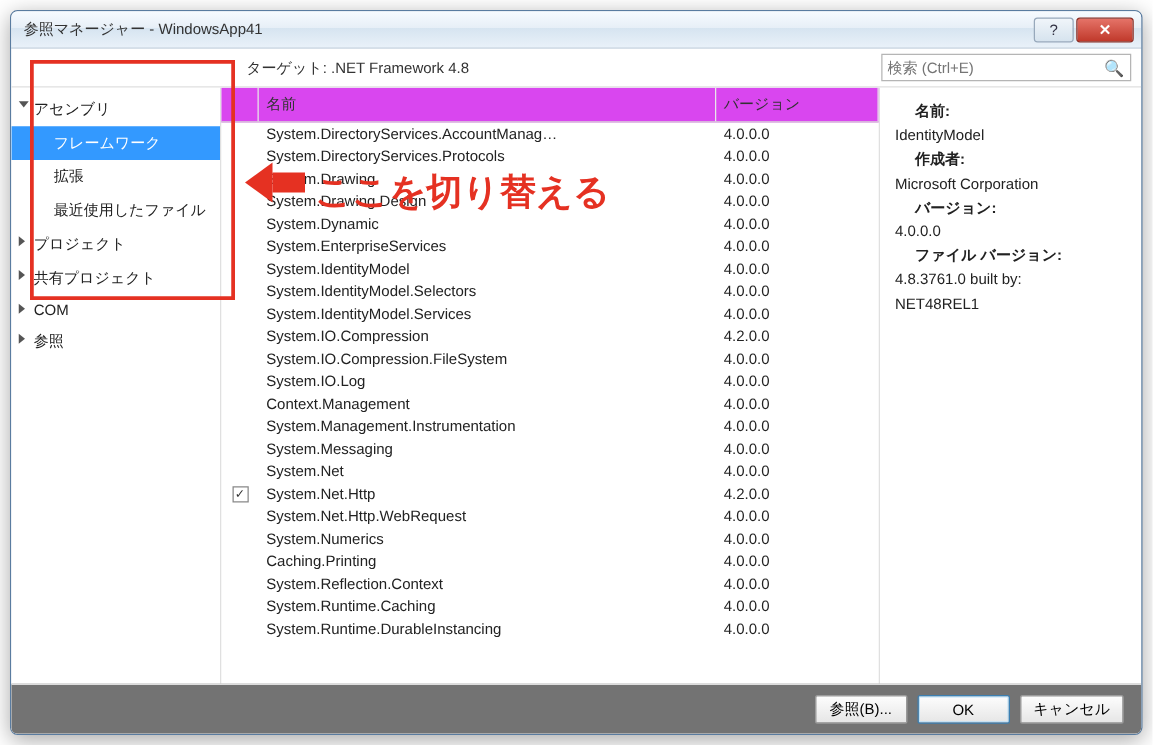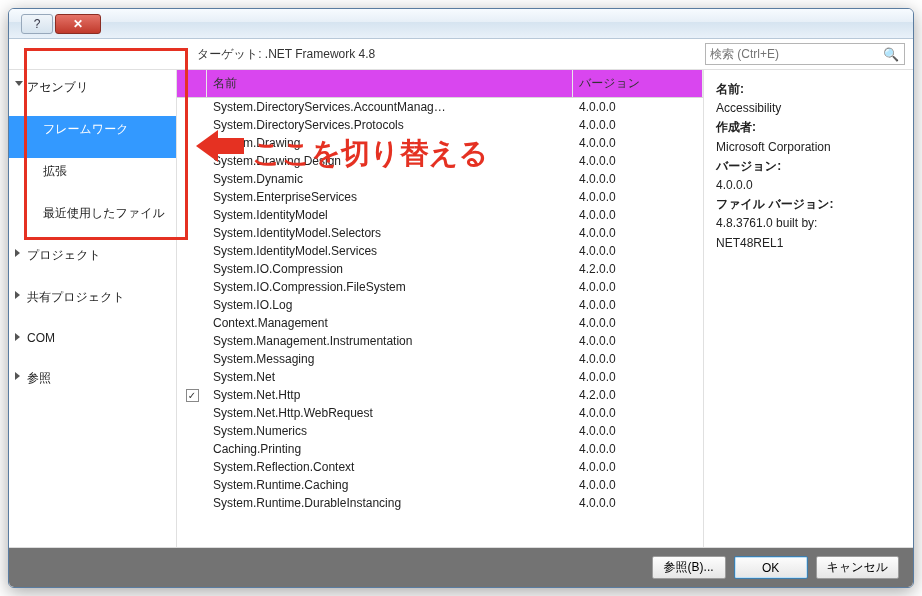--- a/index.html
+++ b/index.html
@@ -81,21 +81,21 @@
   display: flex;
   border-top: 1px solid #e0e0e0;
   overflow: hidden;
 }
 .sidebar {
   width: 168px;
   border-right: 1px solid #e0e0e0;
   padding: 4px 0;
 }
 .side-item {
-  padding: 5px 8px 20px 20px;
+  padding: 5px 8px 5px 20px;
   position: relative;
   cursor: default;
   color: #222;
 }
 .side-item.header { padding-left: 18px; }
 .side-item .tri {
   position: absolute; left: 6px; top: 7px;
   width:0; height:0;
 }
 .tri.open { border-left: 4px solid transparent; border-right: 4px solid transparent; border-top: 5px solid #555; }
@@ -168,21 +168,21 @@
   background:#fff;
   font-size:10px; line-height:11px; text-align:center; color:#333;
 }
 .details {
   width: 210px;
   border-left: 1px solid #e0e0e0;
   padding: 10px 12px;
   color: #222;
   line-height: 1.6;
 }
-.details .lbl { font-weight: bold; }
+.details .lbl { font-weight: bold; margin-left: 16px; }
 .footer {
   height: 40px;
   border-top: 1px solid #dcdcdc;
   display:flex;
   align-items:center;
   justify-content:flex-end;
   gap:8px;
   padding: 0 14px;
   background:#737373;
 }
@@ -197,20 +197,21 @@
 .btn.def { border-color:#3c7fb1; box-shadow: 0 0 0 1px #bde0f7 inset; }
 .list-body::-webkit-scrollbar { width: 16px; }
 .list-body::-webkit-scrollbar-track { background:#f0f0f0; }
 .list-body::-webkit-scrollbar-thumb { background:#c2c2c2; border:1px solid #a8a8a8; }
 </style>
 </head>
 <body>
 
 <div class="window">
   <div class="titlebar">
+    <span class="title">参照マネージャー - WindowsApp41</span>
     <div class="winbtns">
       <div class="winbtn">?</div>
       <div class="winbtn close">✕</div>
     </div>
   </div>
 
   <div class="content">
     <div class="topbar">
       <div class="target">ターゲット: .NET Framework 4.8</div>
       <div class="search">
@@ -374,21 +375,21 @@
             <div class="row">
               <div class="col chk"></div>
               <div class="col name">System.Runtime.DurableInstancing</div>
               <div class="col ver">4.0.0.0</div>
             </div>
           </div>
       </div>
 
       <div class="details">
         <div><span class="lbl">名前:</span></div>
-        <div>Accessibility</div>
+        <div>IdentityModel</div>
         <div><span class="lbl">作成者:</span></div>
         <div>Microsoft Corporation</div>
         <div><span class="lbl">バージョン:</span></div>
         <div>4.0.0.0</div>
         <div><span class="lbl">ファイル バージョン:</span></div>
         <div>4.8.3761.0 built by:</div>
         <div>NET48REL1</div>
       </div>
     </div>
 

